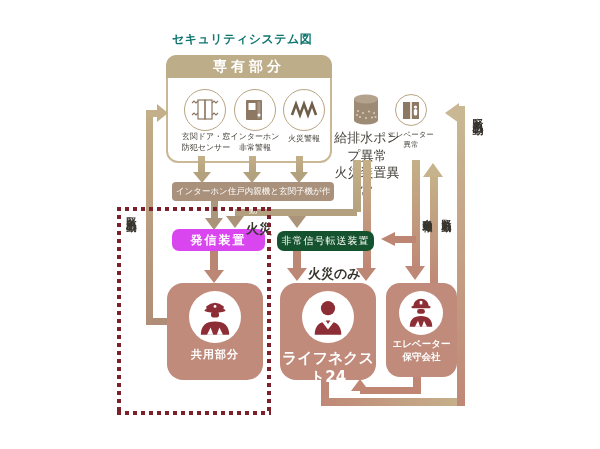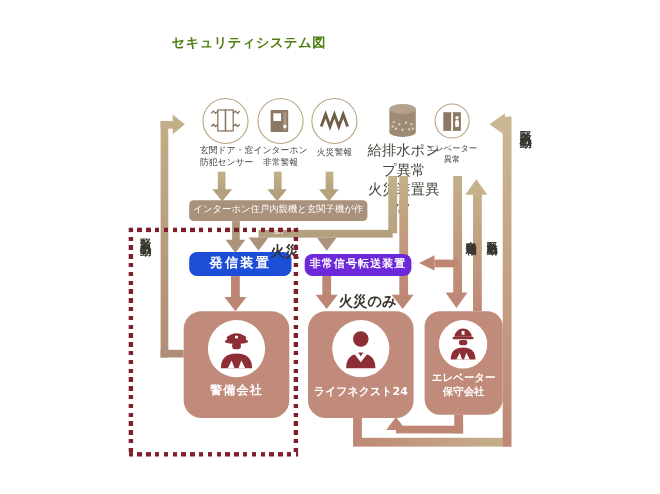--- a/index.html
+++ b/index.html
@@ -3,21 +3,21 @@
 <meta charset="utf-8">
 <style>
   html,body{margin:0;padding:0;background:#ffffff;}
   #canvas{position:relative;width:600px;height:449px;background:#ffffff;overflow:hidden;
           font-family:"DejaVu Sans","Liberation Sans",sans-serif;color:#38352e;}
   .abs{position:absolute;}
   .pre{white-space:pre-line;}
   .ctr{text-align:center;}
 
   
-  .title{left:156px;top:31px;font-size:12px;font-weight:bold;color:#4d7c0f;letter-spacing:0.5px;}
+  .title{left:172px;top:31px;font-size:12px;font-weight:bold;color:#0f766e;letter-spacing:0.5px;}
 
   
   .secbox{background:#fff;border:2px solid #c9b795;border-radius:12px;box-sizing:border-box;}
   .sec-private{left:166px;top:55px;width:166px;height:108px;}
   .sec-common{left:339px;top:55px;width:118px;height:108px;}
   .sechdr{position:absolute;left:-2px;top:-2px;right:-2px;height:23px;background:#bead89;
           border-radius:10px 10px 0 0;color:#fff;font-size:14px;font-weight:bold;
           letter-spacing:4px;text-align:center;line-height:23px;}
 
   
@@ -33,36 +33,36 @@
   .sl1{left:168px;top:132px;width:76px;}
   .sl2{left:219px;top:132px;width:72px;}
   .sl3{left:268px;top:134px;width:72px;}
   .sl4{left:330px;top:129px;width:74px;font-size:13px;}
   .sl5{left:375px;top:130px;width:72px;font-size:7.5px;}
 
   
   .node{color:#fff;box-sizing:border-box;z-index:2;}
   .n-intercom{left:172px;top:182px;width:162px;height:19px;background:#a9917b;border-radius:4px;
               font-size:8.5px;line-height:19px;text-align:center;}
-  .n-transmit{left:172px;top:229px;width:93px;height:22px;background:#1d4ed8;border-radius:7px;
-              font-size:12px;font-weight:bold;letter-spacing:2px;line-height:22px;text-align:center;font-family:Liberation Mono, monospace;}
-  .n-transfer{left:277px;top:231px;width:97px;height:20px;background:#6d28d9;border-radius:7px;
-              font-size:10px;font-weight:bold;letter-spacing:1px;line-height:20px;text-align:center;}
+  .n-transmit{left:172px;top:229px;width:93px;height:22px;background:#d946ef;border-radius:7px;
+              font-size:12px;font-weight:bold;letter-spacing:2px;line-height:22px;text-align:center;}
+  .n-transfer{left:277px;top:231px;width:97px;height:20px;background:#14532d;border-radius:7px;
+              font-size:10px;font-weight:normal;letter-spacing:1px;line-height:20px;text-align:center;}
 
   
   .company{background:#c08b7b;border-radius:16px;color:#fff;z-index:2;}
   .co-security{left:167px;top:283px;width:96px;height:97px;}
   .co-lifenext{left:280px;top:283px;width:96px;height:97px;}
   .co-elev{left:386px;top:283px;width:71px;height:94px;border-radius:14px;}
   .co-circle{position:absolute;background:#fff;border-radius:50%;display:flex;align-items:center;justify-content:center;}
   .co-security .co-circle,.co-lifenext .co-circle{left:22px;top:8px;width:52px;height:52px;}
   .co-elev .co-circle{left:13px;top:8px;width:44px;height:44px;}
   .co-label{position:absolute;left:0;right:0;text-align:center;font-weight:bold;}
   .co-security .co-label{top:64px;font-size:11px;letter-spacing:1px;}
-  .co-lifenext .co-label{top:66px;font-size:10px;}
+  .co-lifenext .co-label{top:66px;font-size:15px;}
   .co-elev .co-label{top:54px;font-size:9.5px;line-height:1.4;}
 
   
   .ln{z-index:1;}
   .h-fire{background:#b2a07e;}
   
   .ah{width:0;height:0;z-index:1;}
   .ah-down-a{border-left:9px solid transparent;border-right:9px solid transparent;border-top:11px solid #b3a07d;}
   .ah-down-b{border-left:9px solid transparent;border-right:9px solid transparent;border-top:12px solid #ab947a;}
   .ah-down-c{border-left:10px solid transparent;border-right:10px solid transparent;border-top:13px solid #bd8775;}
@@ -131,20 +131,23 @@
 
   <div class="abs ln" style="left:413px;top:377px;width:8px;height:17px;background:#bf8773;"></div>
   <div class="abs ln" style="left:360px;top:387px;width:61px;height:7px;background:#bf8773;"></div>
   <div class="abs ah ah-up-rose" style="left:351px;top:379px;"></div>
 
   <div class="abs ln" style="left:146px;top:318px;width:21px;height:7px;background:#b08d77;"></div>
   <div class="abs ln" style="left:146px;top:110px;width:7px;height:215px;background:linear-gradient(#c2ae88,#b08d77);"></div>
   <div class="abs ln" style="left:146px;top:110px;width:13px;height:7px;background:#c3af89;"></div>
   <div class="abs ah ah-right-tan" style="left:157px;top:104px;"></div>
 
+  <div class="abs secbox sec-private">
+    <div class="sechdr">専有部分</div>
+  </div>
 
   <div class="abs circ c1">
     <svg width="38" height="38" viewBox="0 0 38 38">
       <g stroke="#8d7963" fill="none" stroke-width="1.2">
         <rect x="12" y="9" width="7" height="19"></rect>
         <rect x="19" y="9" width="7" height="19"></rect>
         <path d="M6,12 l2,-2 2,2 2,-2"></path>
         <path d="M6,24 l2,-2 2,2 2,-2"></path>
         <path d="M26,12 l2,-2 2,2 2,-2"></path>
         <path d="M26,24 l2,-2 2,2 2,-2"></path>
@@ -211,21 +214,21 @@
       <svg width="46" height="46" viewBox="0 0 52 52" fill="#8d2e36">
         <path d="M16,14 q10,-8 20,0 l-0.5,3.5 h-19 z"></path>
         <ellipse cx="26" cy="18.5" rx="12" ry="2.6"></ellipse>
         <circle cx="26" cy="14" r="1.6" fill="#ffffff"></circle>
         <rect x="21.5" y="20" width="9" height="6.5" rx="2.5"></rect>
         <path d="M10,46 q0,-15 16,-15 q16,0 16,15 z"></path>
         <path d="M17,46 l4,-8 3,8 z" fill="#ffffff"></path>
         <path d="M35,46 l-4,-8 -3,8 z" fill="#ffffff"></path>
       </svg>
     </div>
-    <div class="co-label">警備会社</div>
+    <div class="co-label">共用部分</div>
   </div>
 
   <div class="abs company co-lifenext">
     <div class="co-circle">
       <svg width="46" height="46" viewBox="0 0 52 52" fill="#8d2e36">
         <circle cx="26" cy="16" r="8"></circle>
         <path d="M11,46 q0,-15 15,-15 q15,0 15,15 z"></path>
         <path d="M19,31 l7,9 7,-9 z" fill="#ffffff"></path>
         <path d="M23.5,30 l2.5,4 2.5,-4 z"></path>
       </svg>

